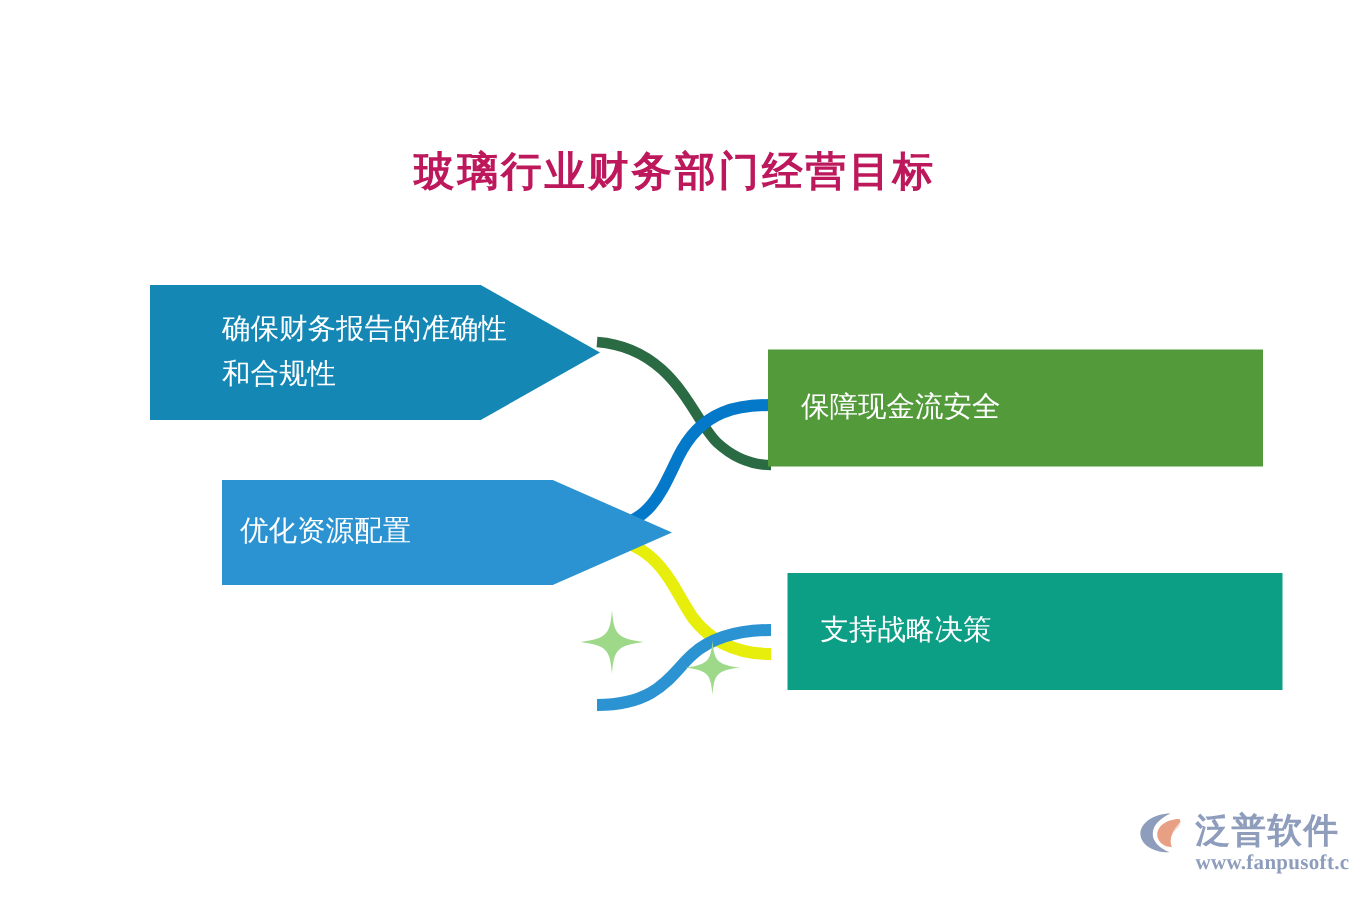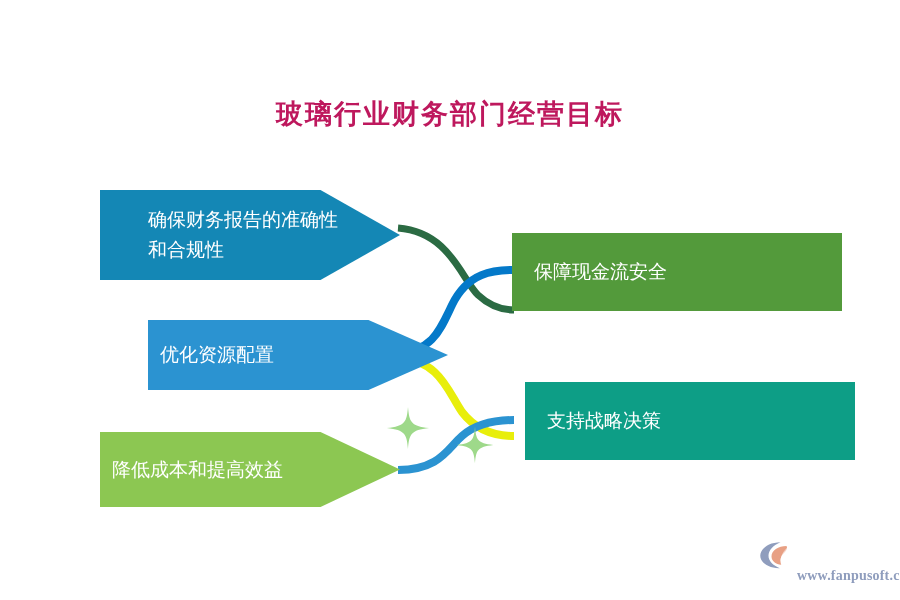--- a/index.html
+++ b/index.html
@@ -167,23 +167,20 @@
 
     <path d="M 398 470 C 440 470, 448 448, 462 436 C 478 422, 500 420, 514 420" fill="none" stroke="#2b93d1" stroke-width="8" stroke-linecap="butt"></path>
   </svg>
 
   <div class="arrow-box" id="arrow-1">
     <span class="arrow-text">确保财务报告的准确性和合规性</span>
   </div>
   <div class="arrow-box" id="arrow-2">
     <span class="arrow-text">优化资源配置</span>
   </div>
-  <div class="arrow-box" id="arrow-3">
-    <span class="arrow-text">降低成本和提高效益</span>
-  </div>
 
   <div class="rect-box" id="rect-1">
     <span>保障现金流安全</span>
   </div>
   <div class="rect-box" id="rect-2">
     <span>支持战略决策</span>
   </div>
 
   <svg class="sparkle" id="sparkle-1" viewBox="0 0 100 100" xmlns="http://www.w3.org/2000/svg">
     <path d="M50 2 C53 36, 56 45, 98 50 C56 55, 53 64, 50 98 C47 64, 44 55, 2 50 C44 45, 47 36, 50 2 Z" fill="#9ed98a"></path>
@@ -191,16 +188,17 @@
   <svg class="sparkle" id="sparkle-2" viewBox="0 0 100 100" xmlns="http://www.w3.org/2000/svg">
     <path d="M50 2 C53 36, 56 45, 98 50 C56 55, 53 64, 50 98 C47 64, 44 55, 2 50 C44 45, 47 36, 50 2 Z" fill="#9ed98a"></path>
   </svg>
 
   <div id="logo">
     <svg id="logo-mark" viewBox="0 0 100 80" xmlns="http://www.w3.org/2000/svg">
       <path d="M62 6 C30 6, 8 24, 8 42 C8 60, 30 76, 60 75 C42 68, 30 56, 30 42 C30 27, 43 14, 62 6 Z" fill="#8f9dbd"></path>
       <path d="M78 16 C56 16, 38 28, 38 44 C38 56, 50 66, 64 66 C60 56, 62 44, 70 36 C76 30, 82 24, 78 16 Z" fill="#e8a084"></path>
       <path d="M80 20 C70 30, 62 42, 62 56 C70 52, 80 42, 84 30 Z" fill="#ffffff" opacity="0.55"></path>
     </svg>
+    <div id="logo-name">泛普软件</div>
     <div id="logo-url">www.fanpusoft.com</div>
   </div>
 
 </div>
 
 </body></html>

